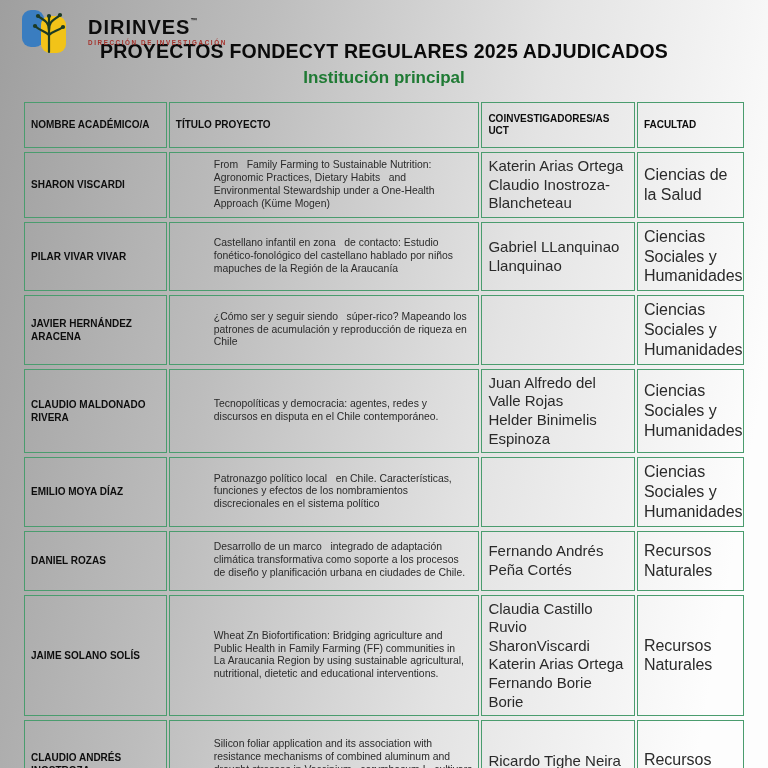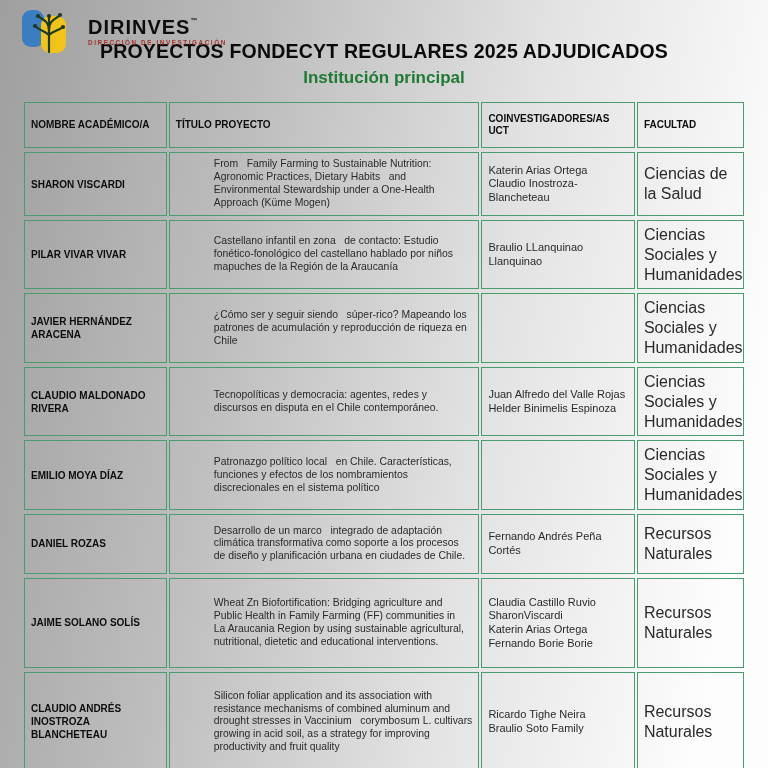--- a/index.html
+++ b/index.html
@@ -57,21 +57,21 @@
   th:nth-child(3) { width: 21.5%; }
   th:nth-child(4) { width: 15%; }
 
   td.cell-nombre {
     font-size: 10px; font-weight: bold; color: #0d0d0d;
     text-transform: uppercase; line-height: 1.3;
   }
   td.cell-titulo {
     font-size: 10.4px; color: #2a2a2a; line-height: 1.24; white-space: pre-wrap; padding-left: 44px;
   }
-  td.cell-coinv { font-size: 11px; color: #2a2a2a; line-height: 1.24; }
+  td.cell-coinv { font-size: 15px; color: #2a2a2a; line-height: 1.24; }
   td.cell-fac   { font-size: 16px; color: #2a2a2a; line-height: 1.24; }
 
   tbody tr:nth-child(1) { height: 64px; }
   tbody tr:nth-child(2) { height: 58px; }
   tbody tr:nth-child(3) { height: 44px; }
   tbody tr:nth-child(4) { height: 56px; }
   tbody tr:nth-child(5) { height: 54px; }
   tbody tr:nth-child(6) { height: 60px; }
   tbody tr:nth-child(7) { height: 90px; }
   tbody tr:nth-child(8) { height: 100px; }
@@ -126,21 +126,21 @@
         <td class="cell-coinv">
           <div>Katerin Arias Ortega</div>
           <div>Claudio Inostroza-Blancheteau</div>
         </td>
         <td class="cell-fac">Ciencias de la Salud</td>
       </tr>
       <tr>
         <td class="cell-nombre">PILAR VIVAR VIVAR</td>
         <td class="cell-titulo">Castellano infantil en zona   de contacto: Estudio fonético-fonológico del castellano hablado por niños   mapuches de la Región de la Araucanía</td>
         <td class="cell-coinv">
-          <div>Braulio LLanquinao Llanquinao</div>
+          <div>Gabriel LLanquinao Llanquinao</div>
         </td>
         <td class="cell-fac">Ciencias Sociales y Humanidades</td>
       </tr>
       <tr>
         <td class="cell-nombre">JAVIER HERNÁNDEZ ARACENA</td>
         <td class="cell-titulo">¿Cómo ser y seguir siendo   súper-rico? Mapeando los patrones de acumulación y reproducción de riqueza en Chile</td>
         <td class="cell-coinv"></td>
         <td class="cell-fac">Ciencias Sociales y Humanidades</td>
       </tr>
       <tr>

